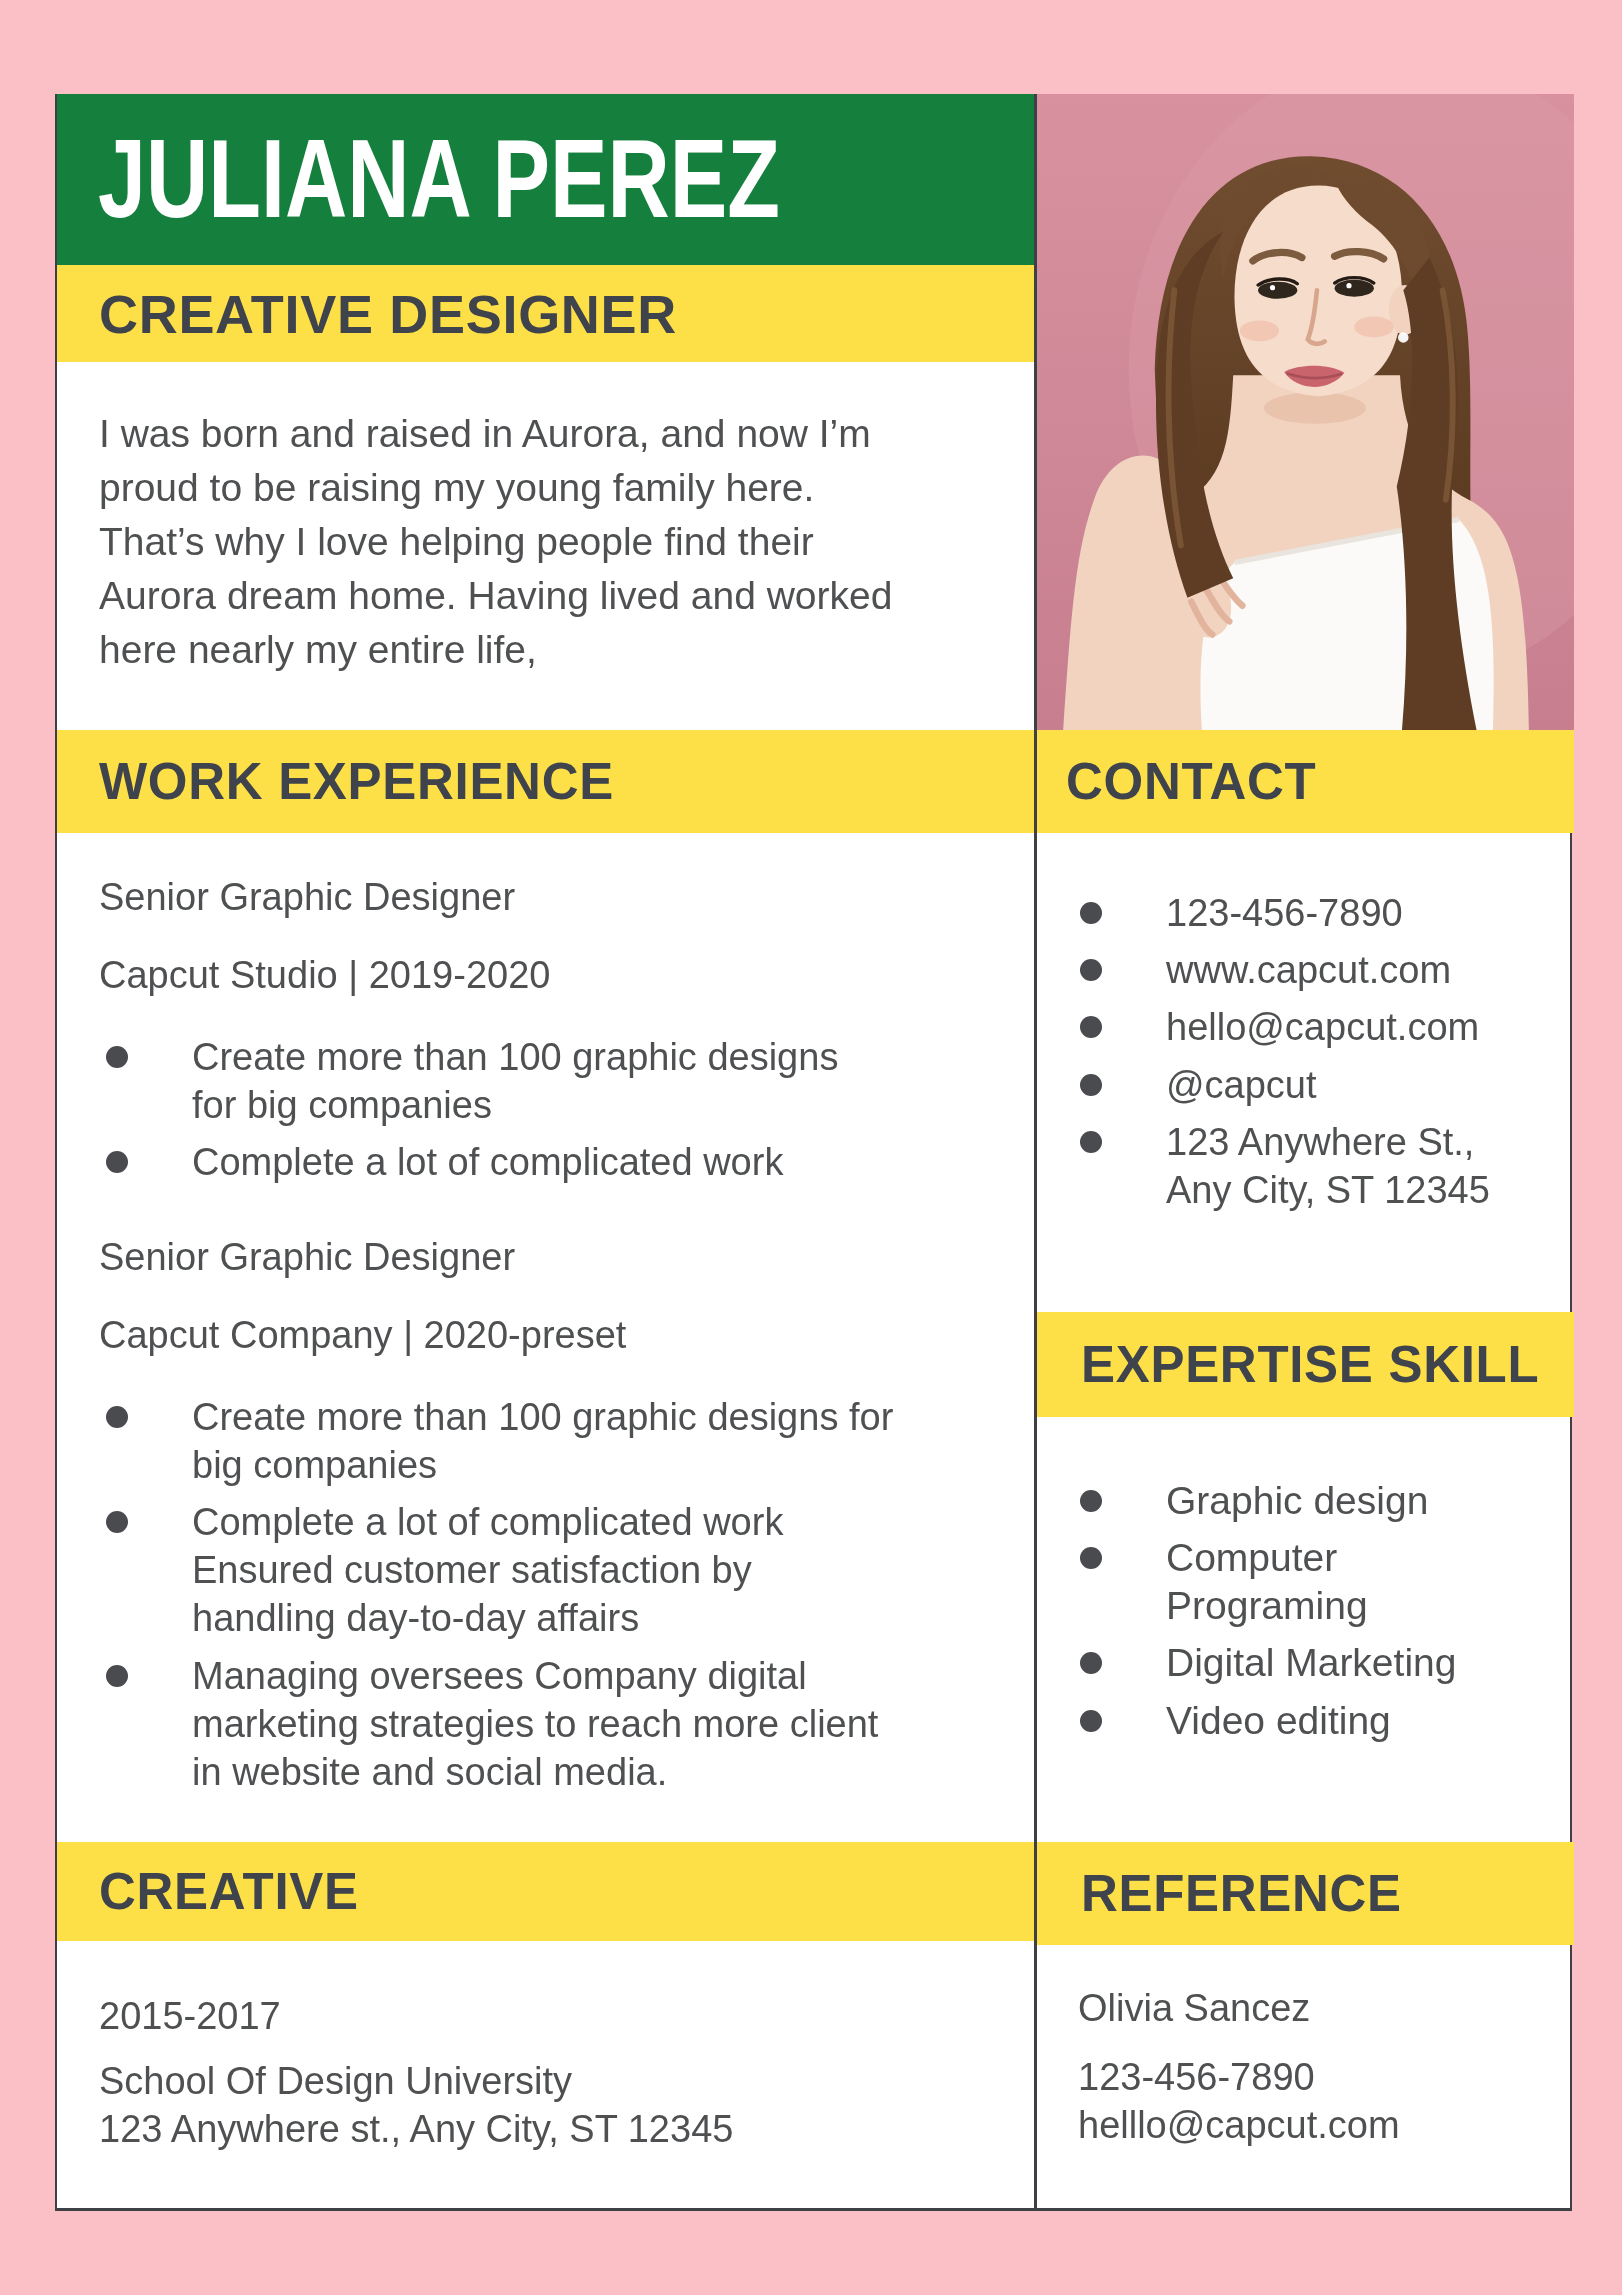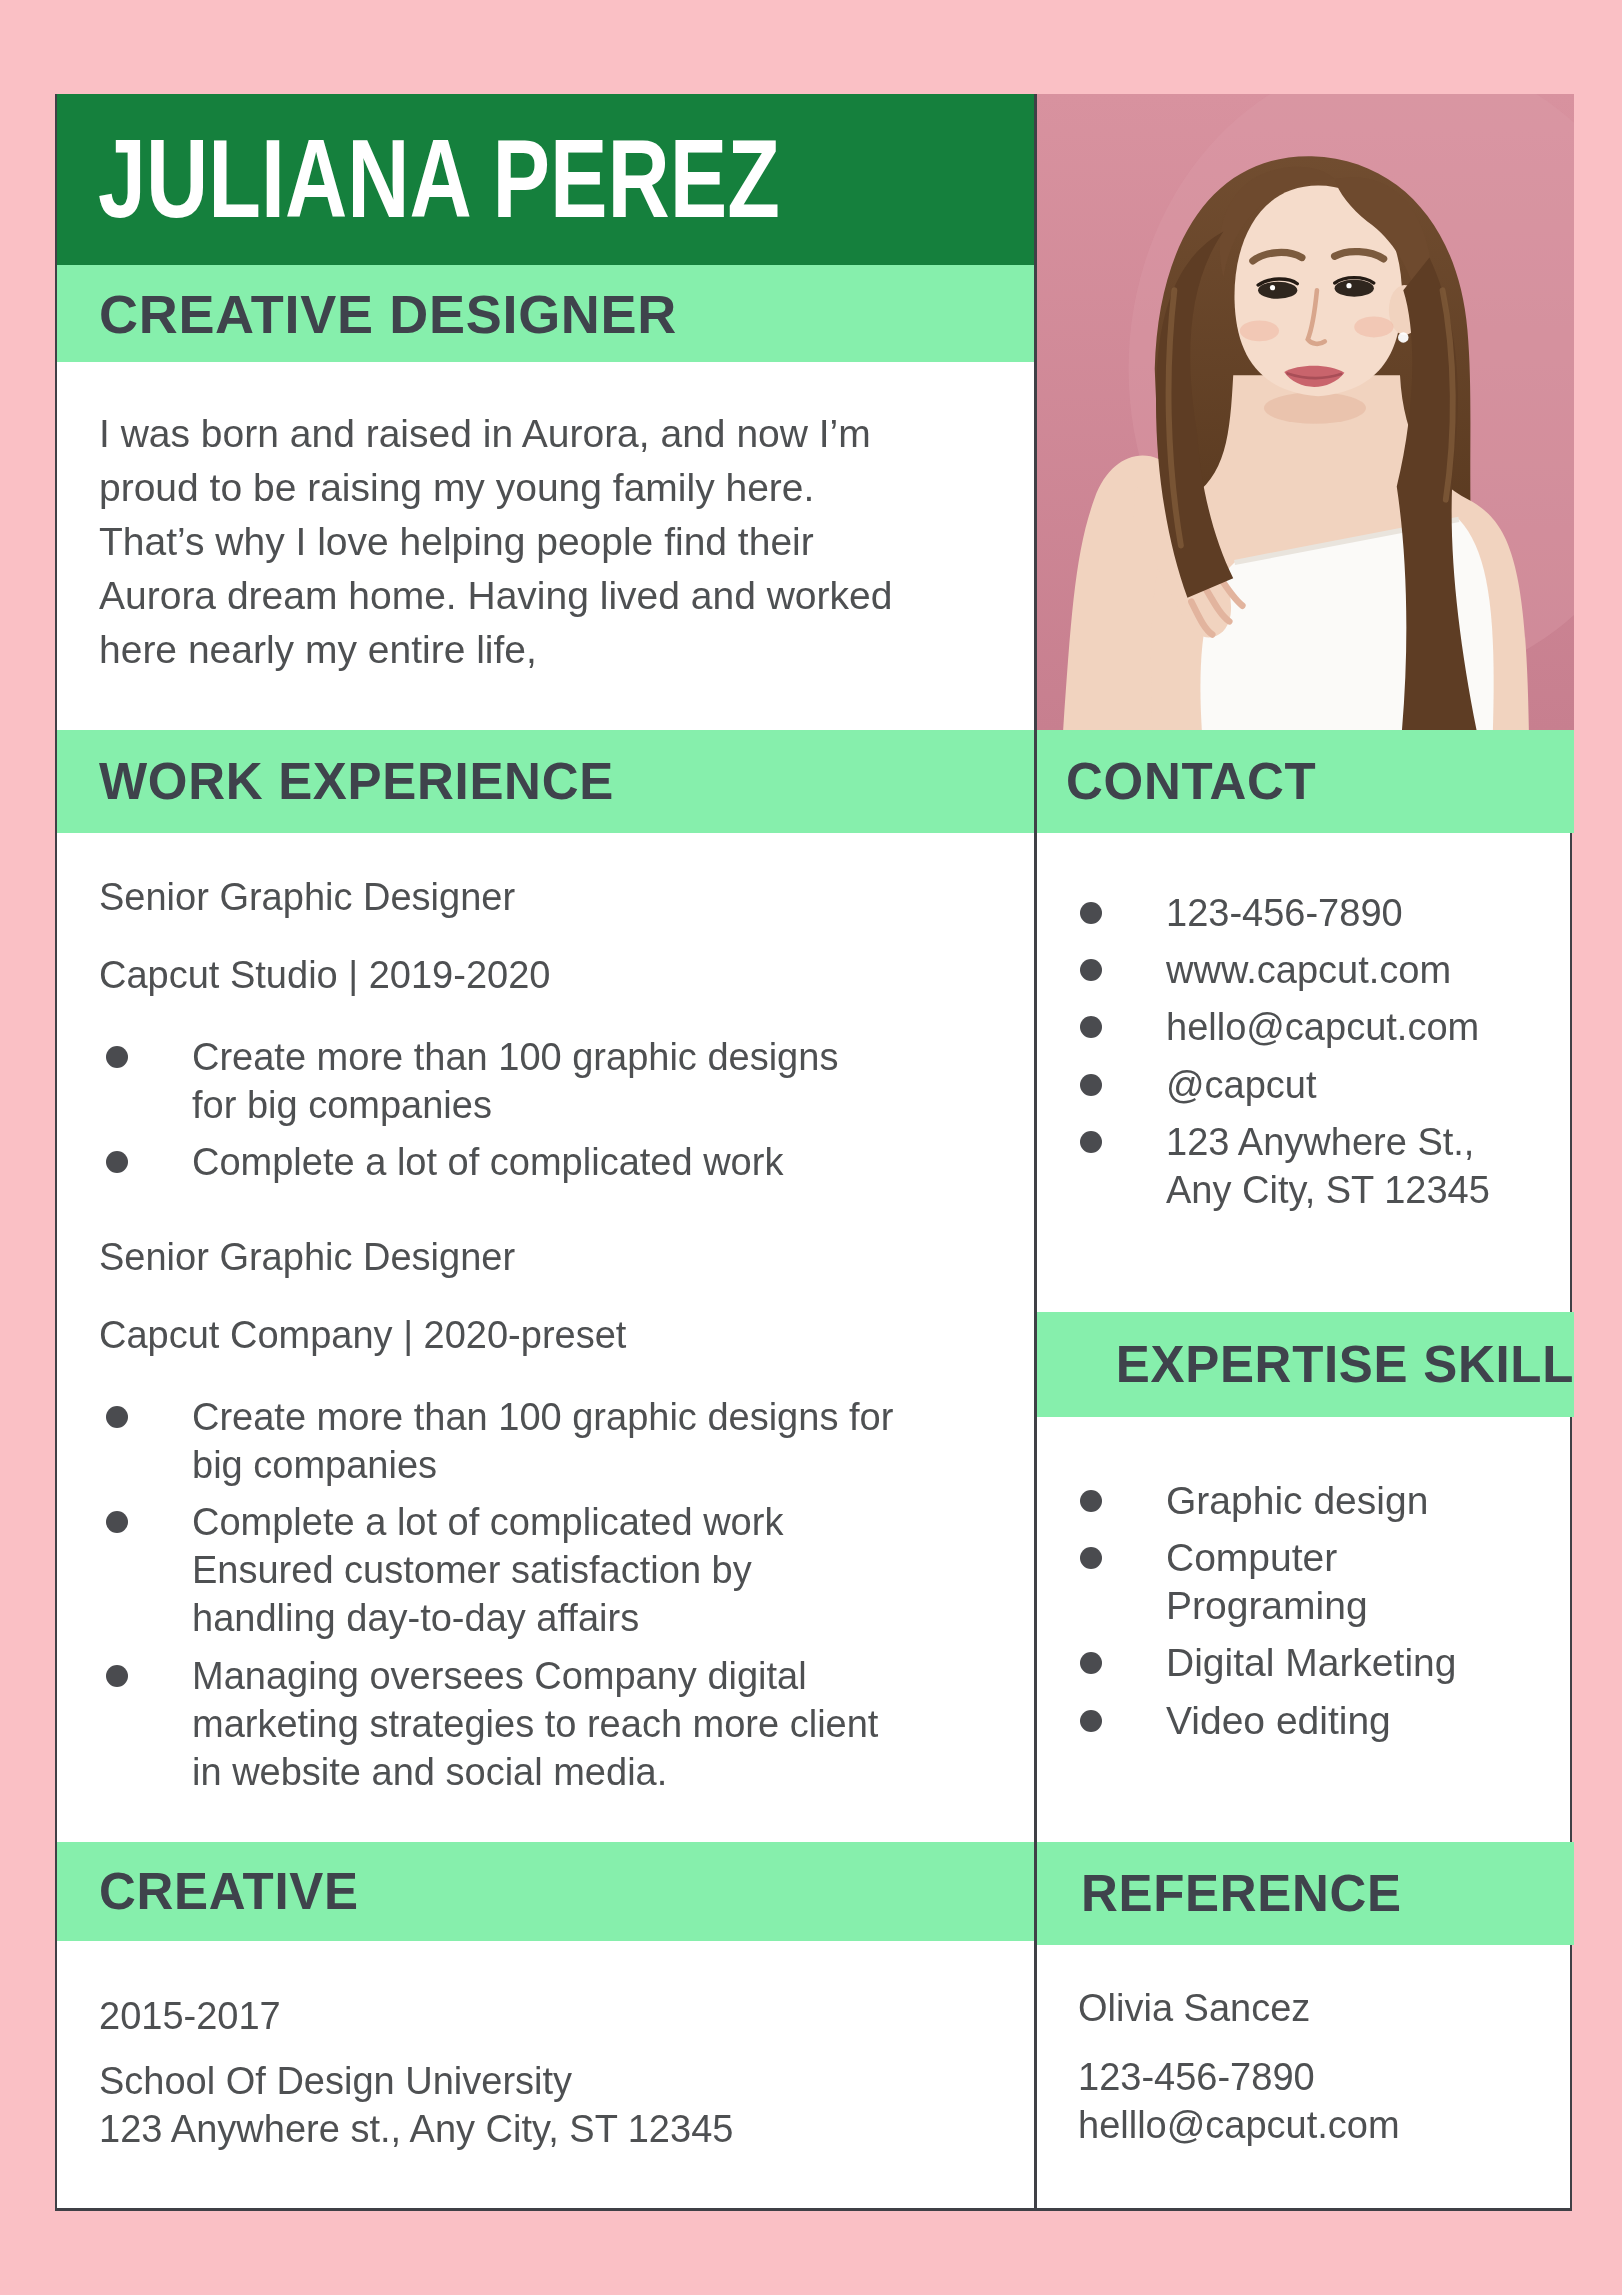--- a/index.html
+++ b/index.html
@@ -9,40 +9,40 @@
     font-family:"Liberation Sans",sans-serif;
     position:relative;overflow:hidden;
   }
   .content{
     position:absolute;left:55px;top:94px;width:1517px;height:2117px;
     background:#ffffff;box-sizing:border-box;
     border-left:2px solid #3F4046;border-right:2.6px solid #3F4046;border-bottom:3.3px solid #3F4046;
   }
   .divider{position:absolute;left:977px;top:0;width:2.6px;height:100%;background:#3F4046;}
 
-  .band{position:absolute;background:#86efac;display:flex;align-items:center;box-sizing:border-box;}
+  .band{position:absolute;background:#fde047;display:flex;align-items:center;box-sizing:border-box;}
   .band h2{margin:0;font-size:51px;font-weight:700;color:#3F434C;letter-spacing:0.7px;white-space:nowrap;}
 
   .band-red{left:0;top:0;width:977px;height:171px;background:#15803d;display:flex;align-items:center;}
   .band-red h1{
     margin:0 0 0 41px;font-size:98px;font-weight:700;color:#ffffff;
     letter-spacing:0;white-space:nowrap;
     transform:scale(0.88,1.14);transform-origin:0 55%;
   }
   .band-title{left:0;top:171px;width:977px;height:97px;padding-left:42px;}
   .band-title h2{font-size:54px;}
 
   .about{
     position:absolute;left:42px;top:313px;width:903px;
     font-size:39px;line-height:54px;color:#4E5052;white-space:pre-line;
   }
 
   .band-we{left:0;top:636px;width:977px;height:103px;padding-left:42px;text-align:center;}
   .band-contact{left:980px;top:636px;width:537px;height:103px;padding-left:29px;}
-  .band-skill{left:980px;top:1218px;width:537px;height:105px;padding-left:56px;justify-content:flex-end;}
+  .band-skill{left:980px;top:1218px;width:537px;height:105px;padding-left:44px;}
   .band-edu{left:0;top:1748px;width:977px;height:99px;padding-left:42px;}
   .band-ref{left:980px;top:1748px;width:537px;height:103px;padding-left:44px;}
 
   .we-content{position:absolute;left:42px;top:779px;width:916px;font-size:38px;color:#4E5052;}
   .job{margin-bottom:47px;}
   .job-title{line-height:48px;margin:0 0 30px 0;}
   .job-company{line-height:48px;margin:0 0 34px 0;}
   ul.dotlist{list-style:none;margin:0;padding:0;}
   ul.dotlist li{
     position:relative;padding-left:93px;margin-bottom:9.2px;

